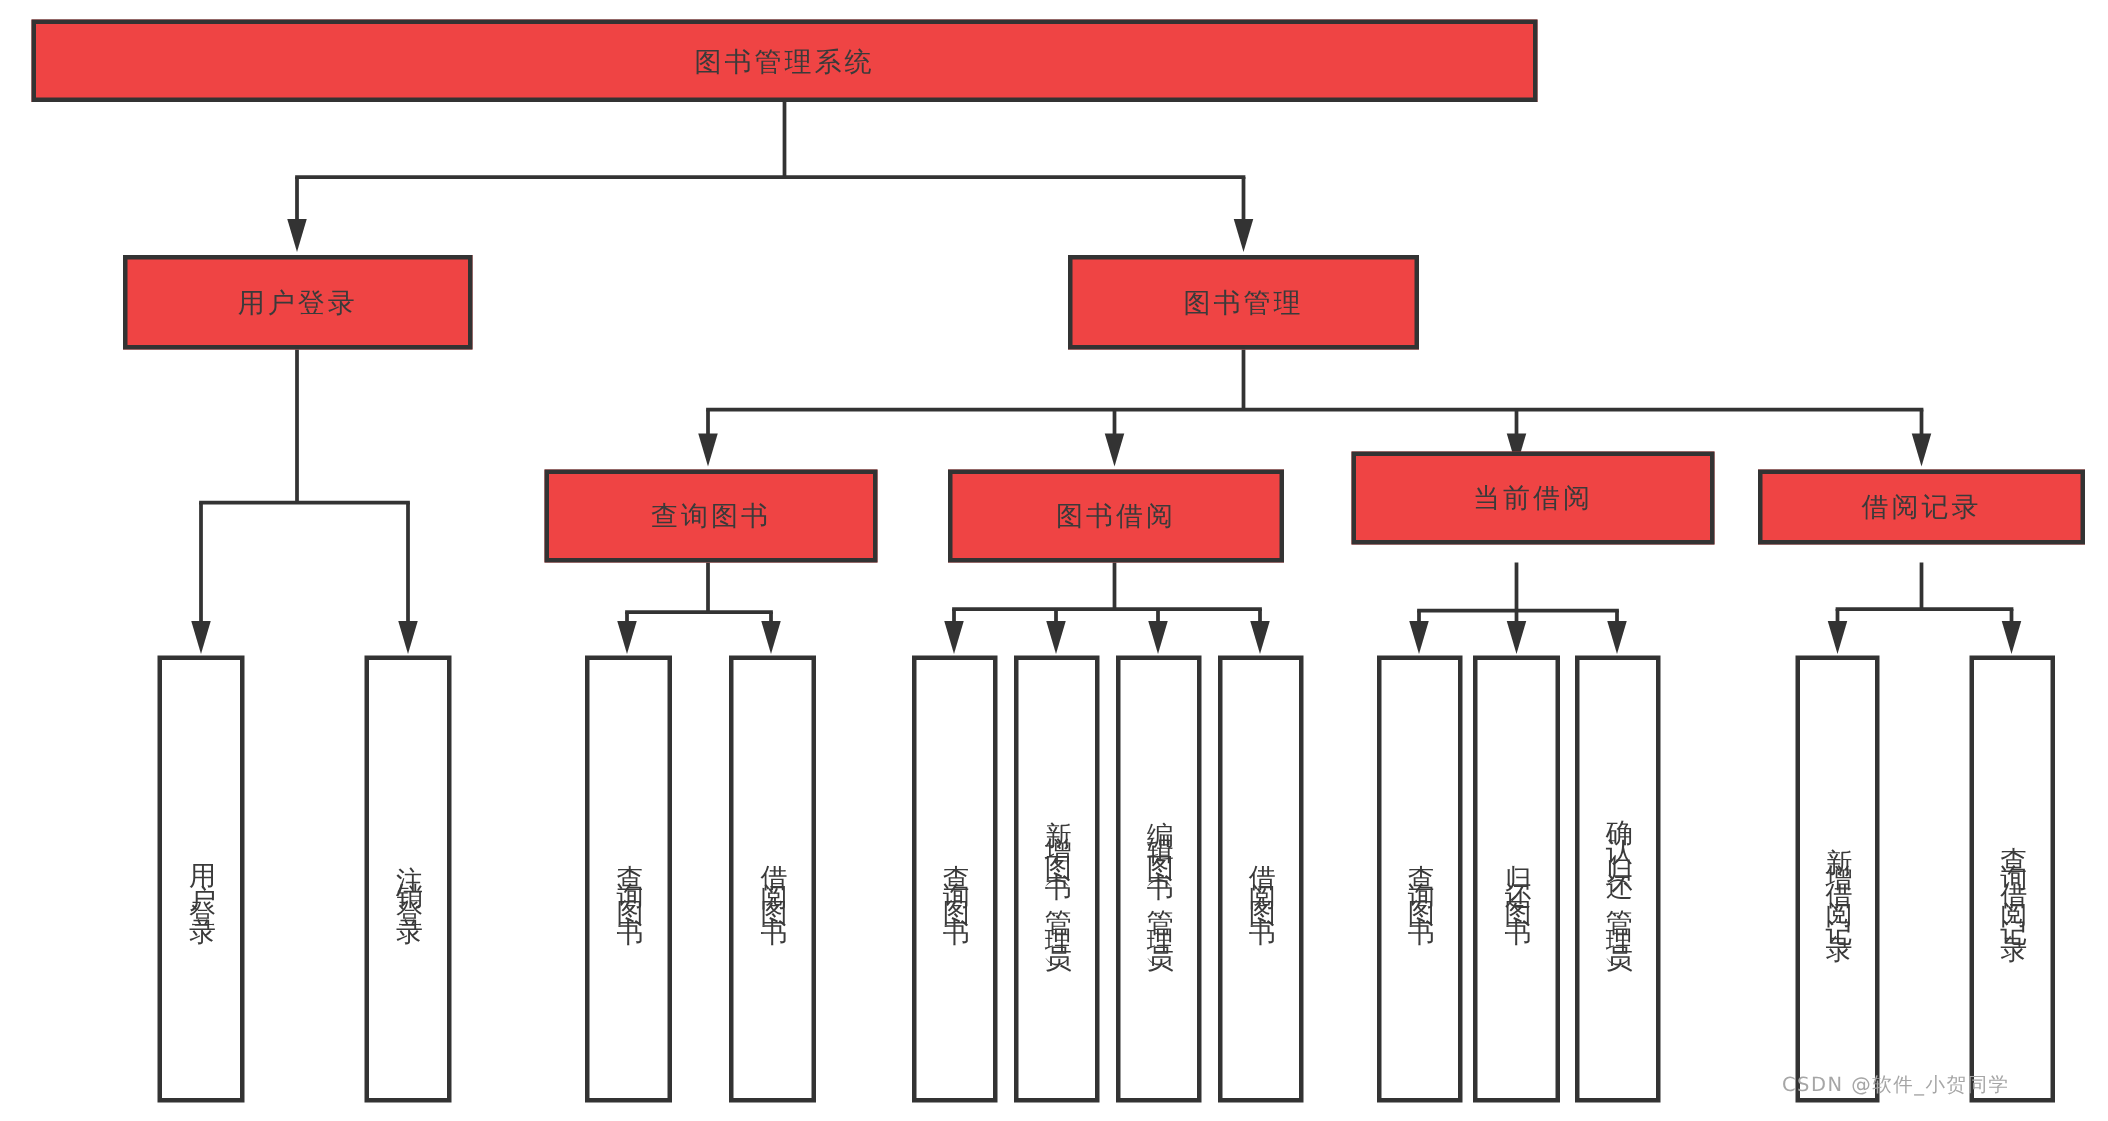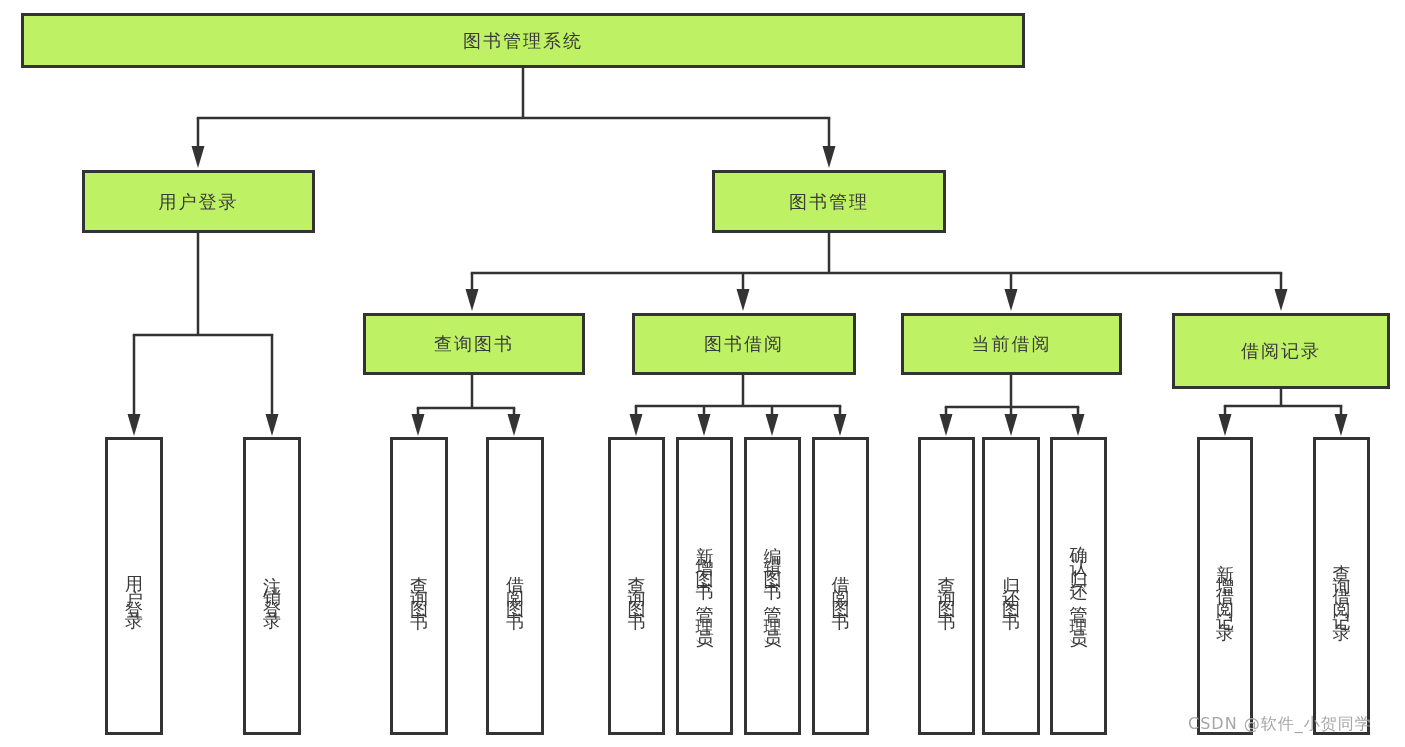--- a/index.html
+++ b/index.html
@@ -2,35 +2,35 @@
 <html><head>
 <meta charset="utf-8">
 <style>
   html,body{margin:0;padding:0;background:#ffffff;}
   .canvas{
     position:relative;width:1405px;height:747px;background:#ffffff;
     font-family:"DejaVu Sans","Liberation Sans",sans-serif;overflow:hidden;
   }
   .canvas svg{position:absolute;left:0;top:0;}
   .node{
-    position:absolute;background:#bef264;border:3px solid #333333;box-sizing:border-box;
+    position:absolute;background:#ef4444;border:3px solid #333333;box-sizing:border-box;
     display:flex;align-items:center;justify-content:center;
     color:#3a3a3a;font-size:18px;letter-spacing:2px;z-index:2;
   }
   .leaf{
     position:absolute;top:437px;height:298px;background:#ffffff;border:3px solid #333333;
     box-sizing:border-box;display:flex;align-items:center;justify-content:center;z-index:2;
   }
   .vtext{
     writing-mode:vertical-lr;text-orientation:mixed;
     font-size:18px;letter-spacing:12px;line-height:1;color:#3a3a3a;
   }
   .watermark{
     position:absolute;left:1188px;top:714px;z-index:3;
-    font-size:16px;color:#a6a6a6;letter-spacing:1px;white-space:nowrap;
+    font-size:13px;color:#a6a6a6;letter-spacing:1px;white-space:nowrap;
   }
   line{stroke:#333333;stroke-width:2.5;}
   polygon{fill:#333333;}
 </style>
 </head>
 <body>
 
 <div class="canvas">
 
   <svg width="1405" height="747">
@@ -105,24 +105,24 @@
   <div class="node" style="left:712px;top:170px;width:234px;height:63px">
     <span>图书管理</span>
   </div>
 
   <div class="node" style="left:363px;top:313px;width:222px;height:62px">
     <span>查询图书</span>
   </div>
   <div class="node" style="left:632px;top:313px;width:224px;height:62px">
     <span>图书借阅</span>
   </div>
-  <div class="node" style="left:901px;top:313px;width:221px;height:62px">
+  <div class="node" style="left:901px;top:301px;width:242px;height:62px">
     <span>当前借阅</span>
   </div>
-  <div class="node" style="left:1172px;top:313px;width:218px;height:76px">
+  <div class="node" style="left:1172px;top:313px;width:218px;height:50px">
     <span>借阅记录</span>
   </div>
 
   <div class="leaf" style="left:105px;width:58px">
     <span class="vtext">用户登录</span>
   </div>
   <div class="leaf" style="left:243px;width:58px">
     <span class="vtext">注销登录</span>
   </div>
 

